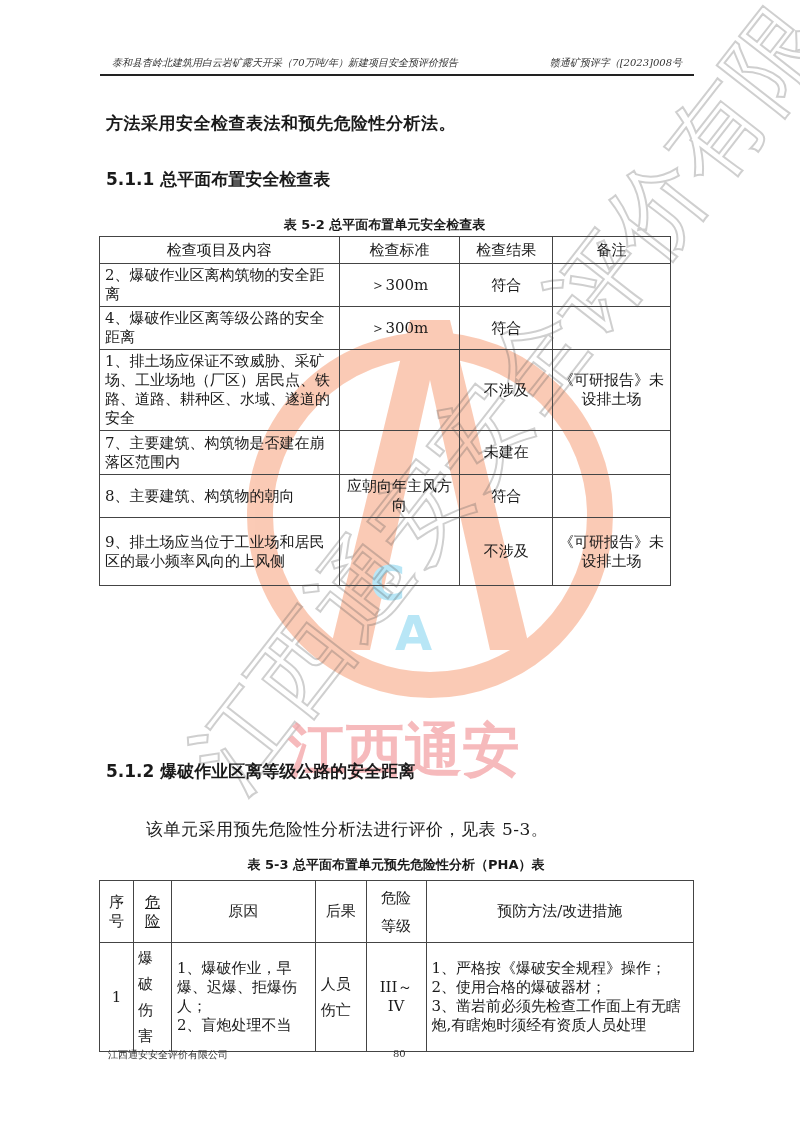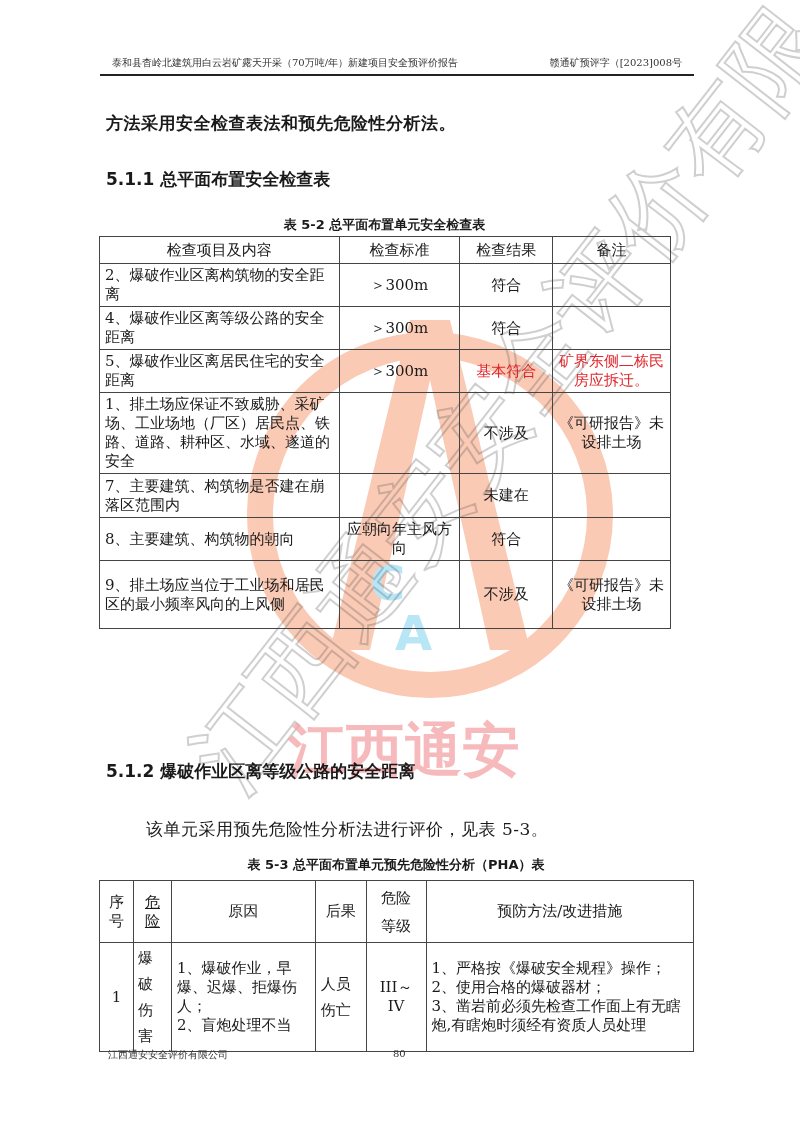--- a/index.html
+++ b/index.html
@@ -4,21 +4,21 @@
   <style>
     html, body { margin: 0; padding: 0; background: #ffffff; }
     body {
       width: 800px; height: 1131px; position: relative; overflow: hidden;
       font-family: "DejaVu Serif", "Liberation Serif", serif;
       color: #1a1a1a;
     }
     .page-header {
       position: absolute; left: 100px; top: 52px; width: 594px; height: 22px;
       border-bottom: 2px solid #222;
-      font-size: 10px; color: #333;
+      font-size: 10px; color: #333; font-style: italic;
     }
     .page-header .hl { position: absolute; left: 12px; top: 4px; }
     .page-header .hr { position: absolute; right: 12px; top: 4px; }
 
     .para { position: absolute; font-size: 17px; letter-spacing: 0.5px; }
     .heading { position: absolute; font-size: 17px; font-weight: bold; font-family: "DejaVu Sans", "Liberation Sans", sans-serif; }
     .caption { position: absolute; font-size: 13px; font-weight: bold; font-family: "DejaVu Sans", "Liberation Sans", sans-serif; text-align: center; }
 
     table.doc { position: absolute; border-collapse: collapse; font-size: 15px; }
     table.doc td, table.doc th {
@@ -79,26 +79,20 @@
     <td class="c">＞300m</td>
     <td class="c">符合</td>
     <td class="c"></td>
   </tr>
   <tr style="height:39px">
     <td class="l">4、爆破作业区离等级公路的安全距离</td>
     <td class="c">＞300m</td>
     <td class="c">符合</td>
     <td class="c"></td>
   </tr>
-  <tr style="height:39px">
-    <td class="l">5、爆破作业区离居民住宅的安全距离</td>
-    <td class="c">＞300m</td>
-    <td class="c red">基本符合</td>
-    <td class="c red">矿界东侧二栋民房应拆迁。</td>
-  </tr>
   <tr style="height:69px">
     <td class="l">1、排土场应保证不致威胁、采矿场、工业场地（厂区）居民点、铁路、道路、耕种区、水域、遂道的安全</td>
     <td class="c"></td>
     <td class="c">不涉及</td>
     <td class="c">《可研报告》未设排土场</td>
   </tr>
   <tr style="height:44px">
     <td class="l">7、主要建筑、构筑物是否建在崩落区范围内</td>
     <td class="c"></td>
     <td class="c">未建在</td>

